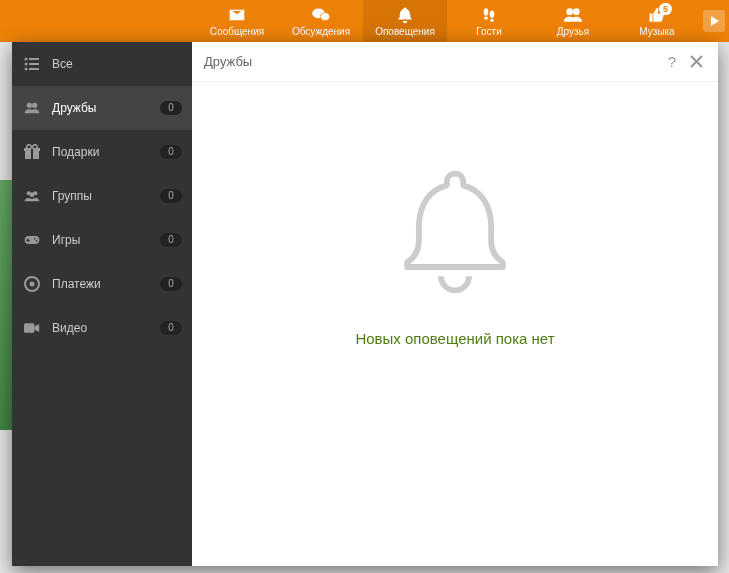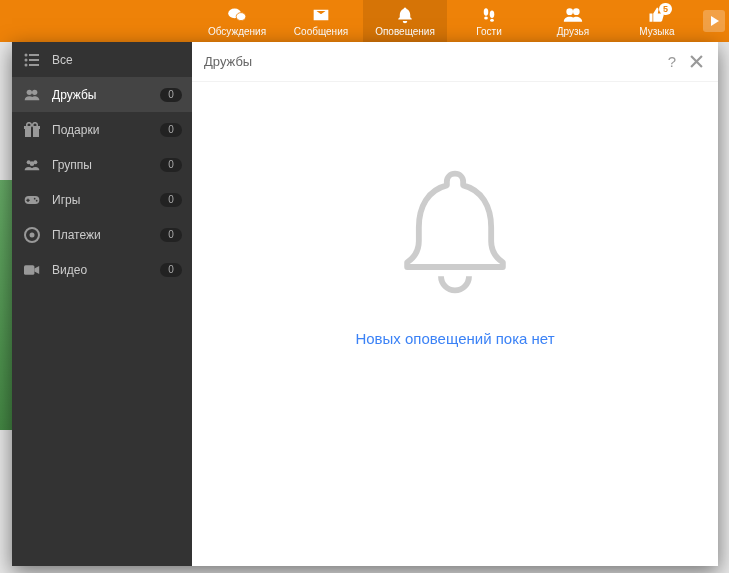--- a/index.html
+++ b/index.html
@@ -70,21 +70,21 @@
     box-shadow: 0 6px 20px rgba(0,0,0,0.5);
   }
   .sidebar {
     width: 180px;
     background: #333;
     color: #ccc;
   }
   .side-item {
     display: flex;
     align-items: center;
-    height: 35px;
+    height: 44px;
     padding: 0 10px 0 12px;
     font-size: 12px;
     cursor: pointer;
     gap: 12px;
   }
   .side-item.active { background: #444; color: #fff; }
   .side-icon { width: 16px; height:16px; display:flex; align-items:center; justify-content:center; flex-shrink:0; }
   .side-label { flex: 1; }
   .side-count {
     background: #222;
@@ -128,55 +128,55 @@
   .empty-area {
     flex:1;
     display:flex;
     flex-direction:column;
     align-items:center;
     padding-top: 80px;
   }
   .bell-big { width: 140px; height: 140px; }
   .empty-text {
     margin-top: 28px;
-    color: #3b82f6;
+    color: #4d7c0f;
     font-size: 15px;
   }
 
   .bg-strip {
     position:absolute;
     top: 180px;
     left:0;
     width: 12px;
     height: 250px;
     background: linear-gradient(#6a6,#484);
   }
 </style>
 </head>
 <body>
 
 <div class="bg-strip"></div>
 
 <div class="topbar">
     <div class="nav-item">
       <div class="nav-icon">
+        <svg width="18" height="16" viewBox="0 0 24 24">
+          <path fill="#fff" d="M2 5h20v14H2z M2 5l10 7 10-7" stroke="#fff" stroke-width="2"></path>
+        </svg>
+      </div>
+      <div class="nav-label">Сообщения</div>
+    </div>
+    <div class="nav-item">
+      <div class="nav-icon">
         <svg width="20" height="16" viewBox="0 0 24 20">
           <ellipse cx="9" cy="8" rx="8" ry="6" fill="#fff"></ellipse>
           <ellipse cx="17" cy="12" rx="6" ry="5" fill="#fff" stroke="#ee8208" stroke-width="1"></ellipse>
         </svg>
       </div>
       <div class="nav-label">Обсуждения</div>
-    </div>
-    <div class="nav-item">
-      <div class="nav-icon">
-        <svg width="18" height="16" viewBox="0 0 24 24">
-          <path fill="#fff" d="M2 5h20v14H2z M2 5l10 7 10-7" stroke="#fff" stroke-width="2"></path>
-        </svg>
-      </div>
-      <div class="nav-label">Сообщения</div>
     </div>
     <div class="nav-item active">
       <div class="nav-icon">
         <svg width="18" height="18" viewBox="0 0 24 24">
           <path fill="#fff" d="M12 2a2 2 0 012 2c3 1 5 4 5 8v3l2 2v1H3v-1l2-2v-3c0-4 2-7 5-8a2 2 0 012-2zM9 20a3 3 0 006 0z"></path>
         </svg>
       </div>
       <div class="nav-label">Оповещения</div>
     </div>
     <div class="nav-item">

